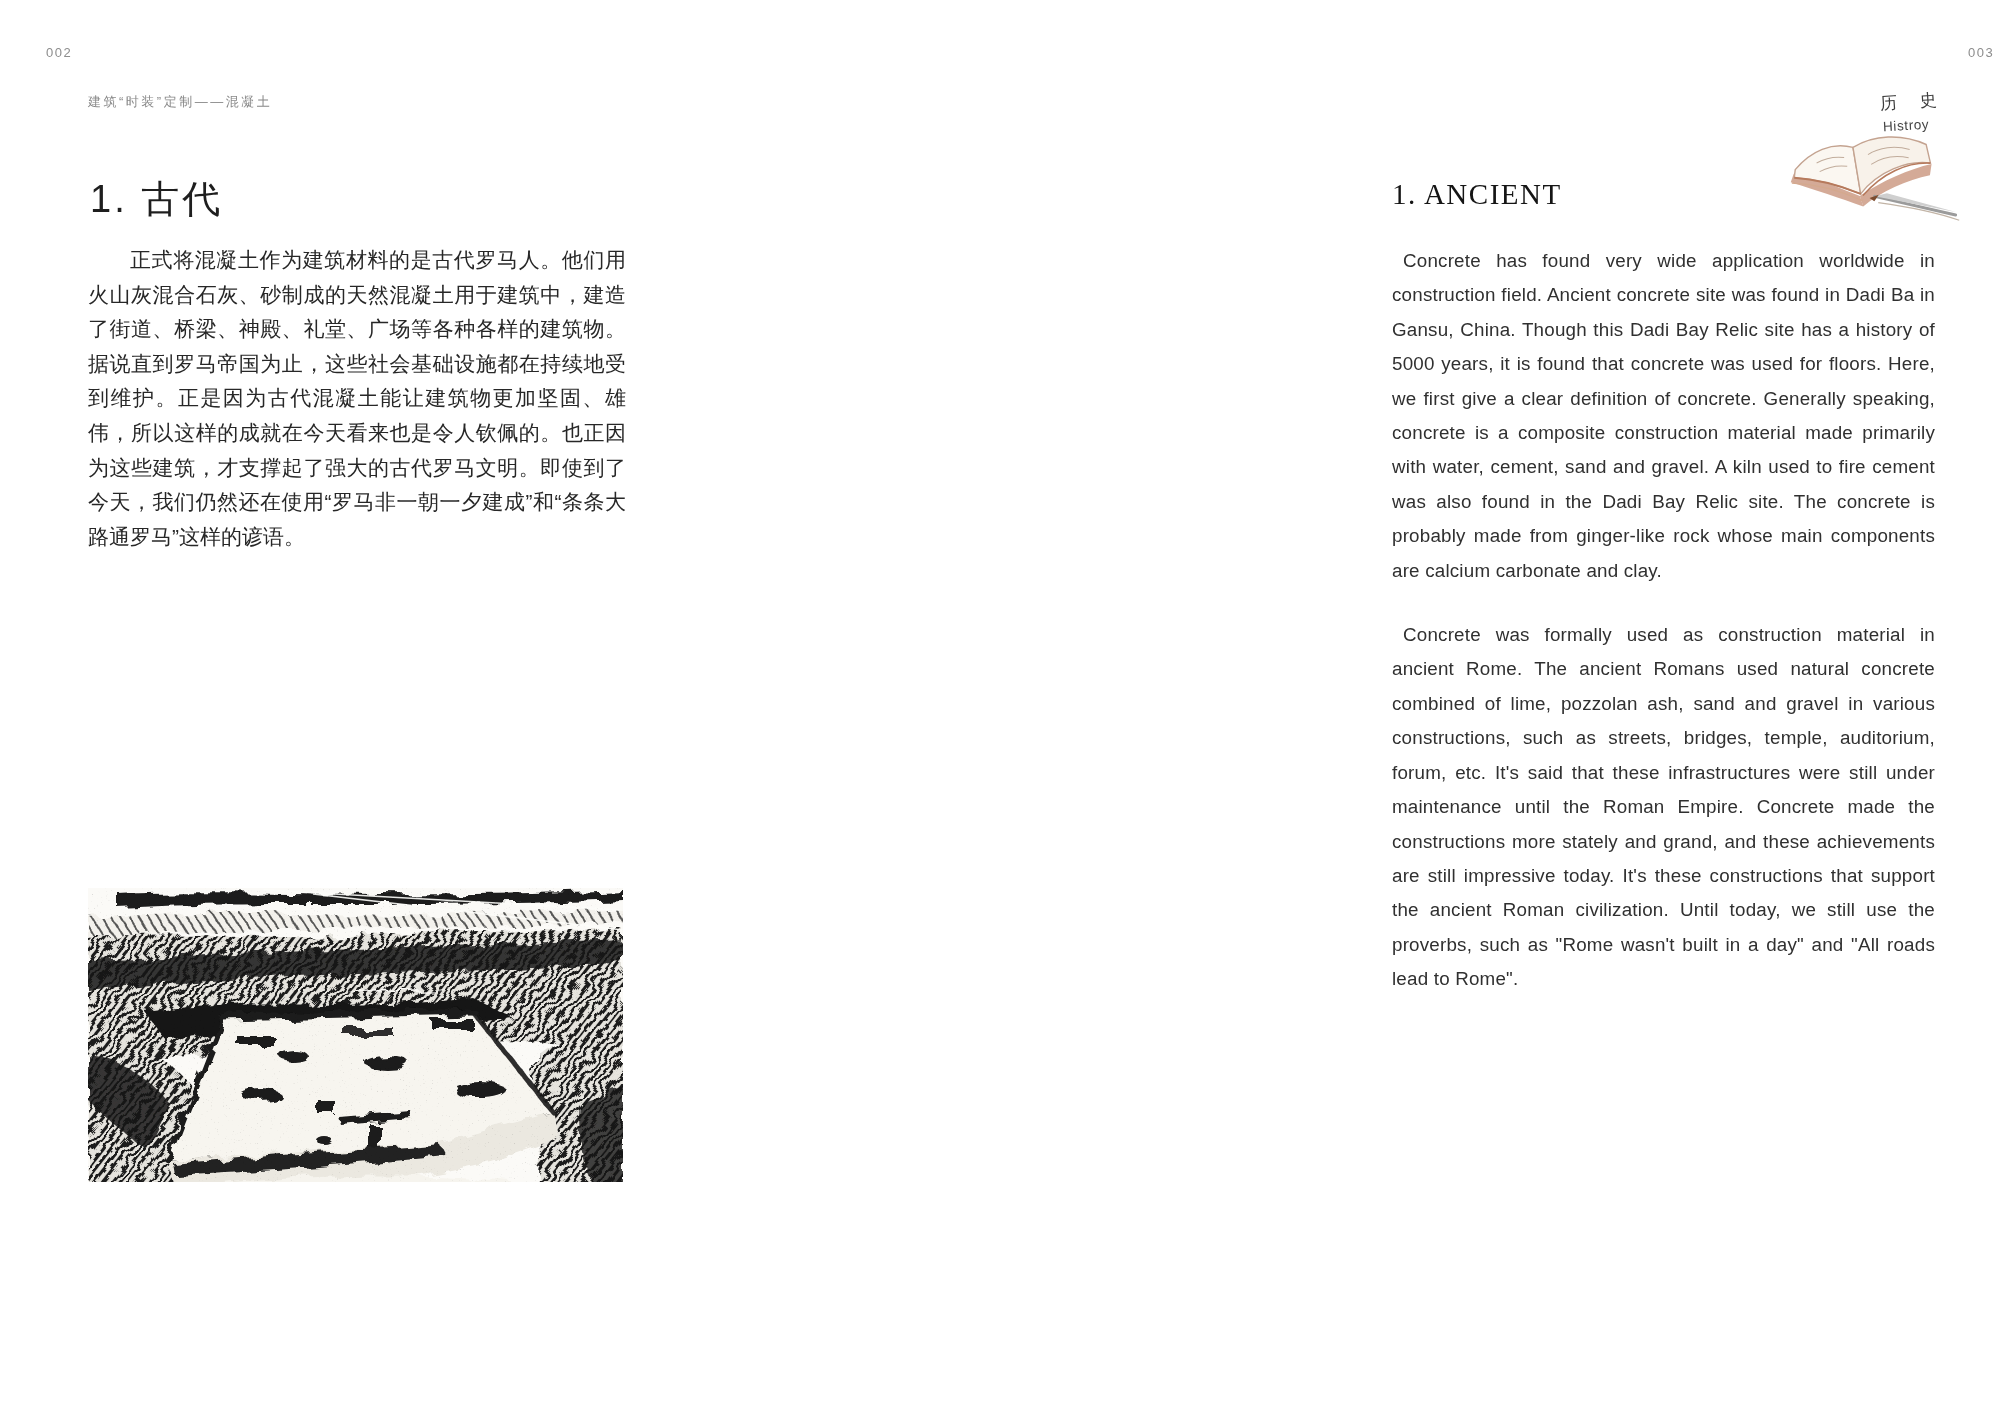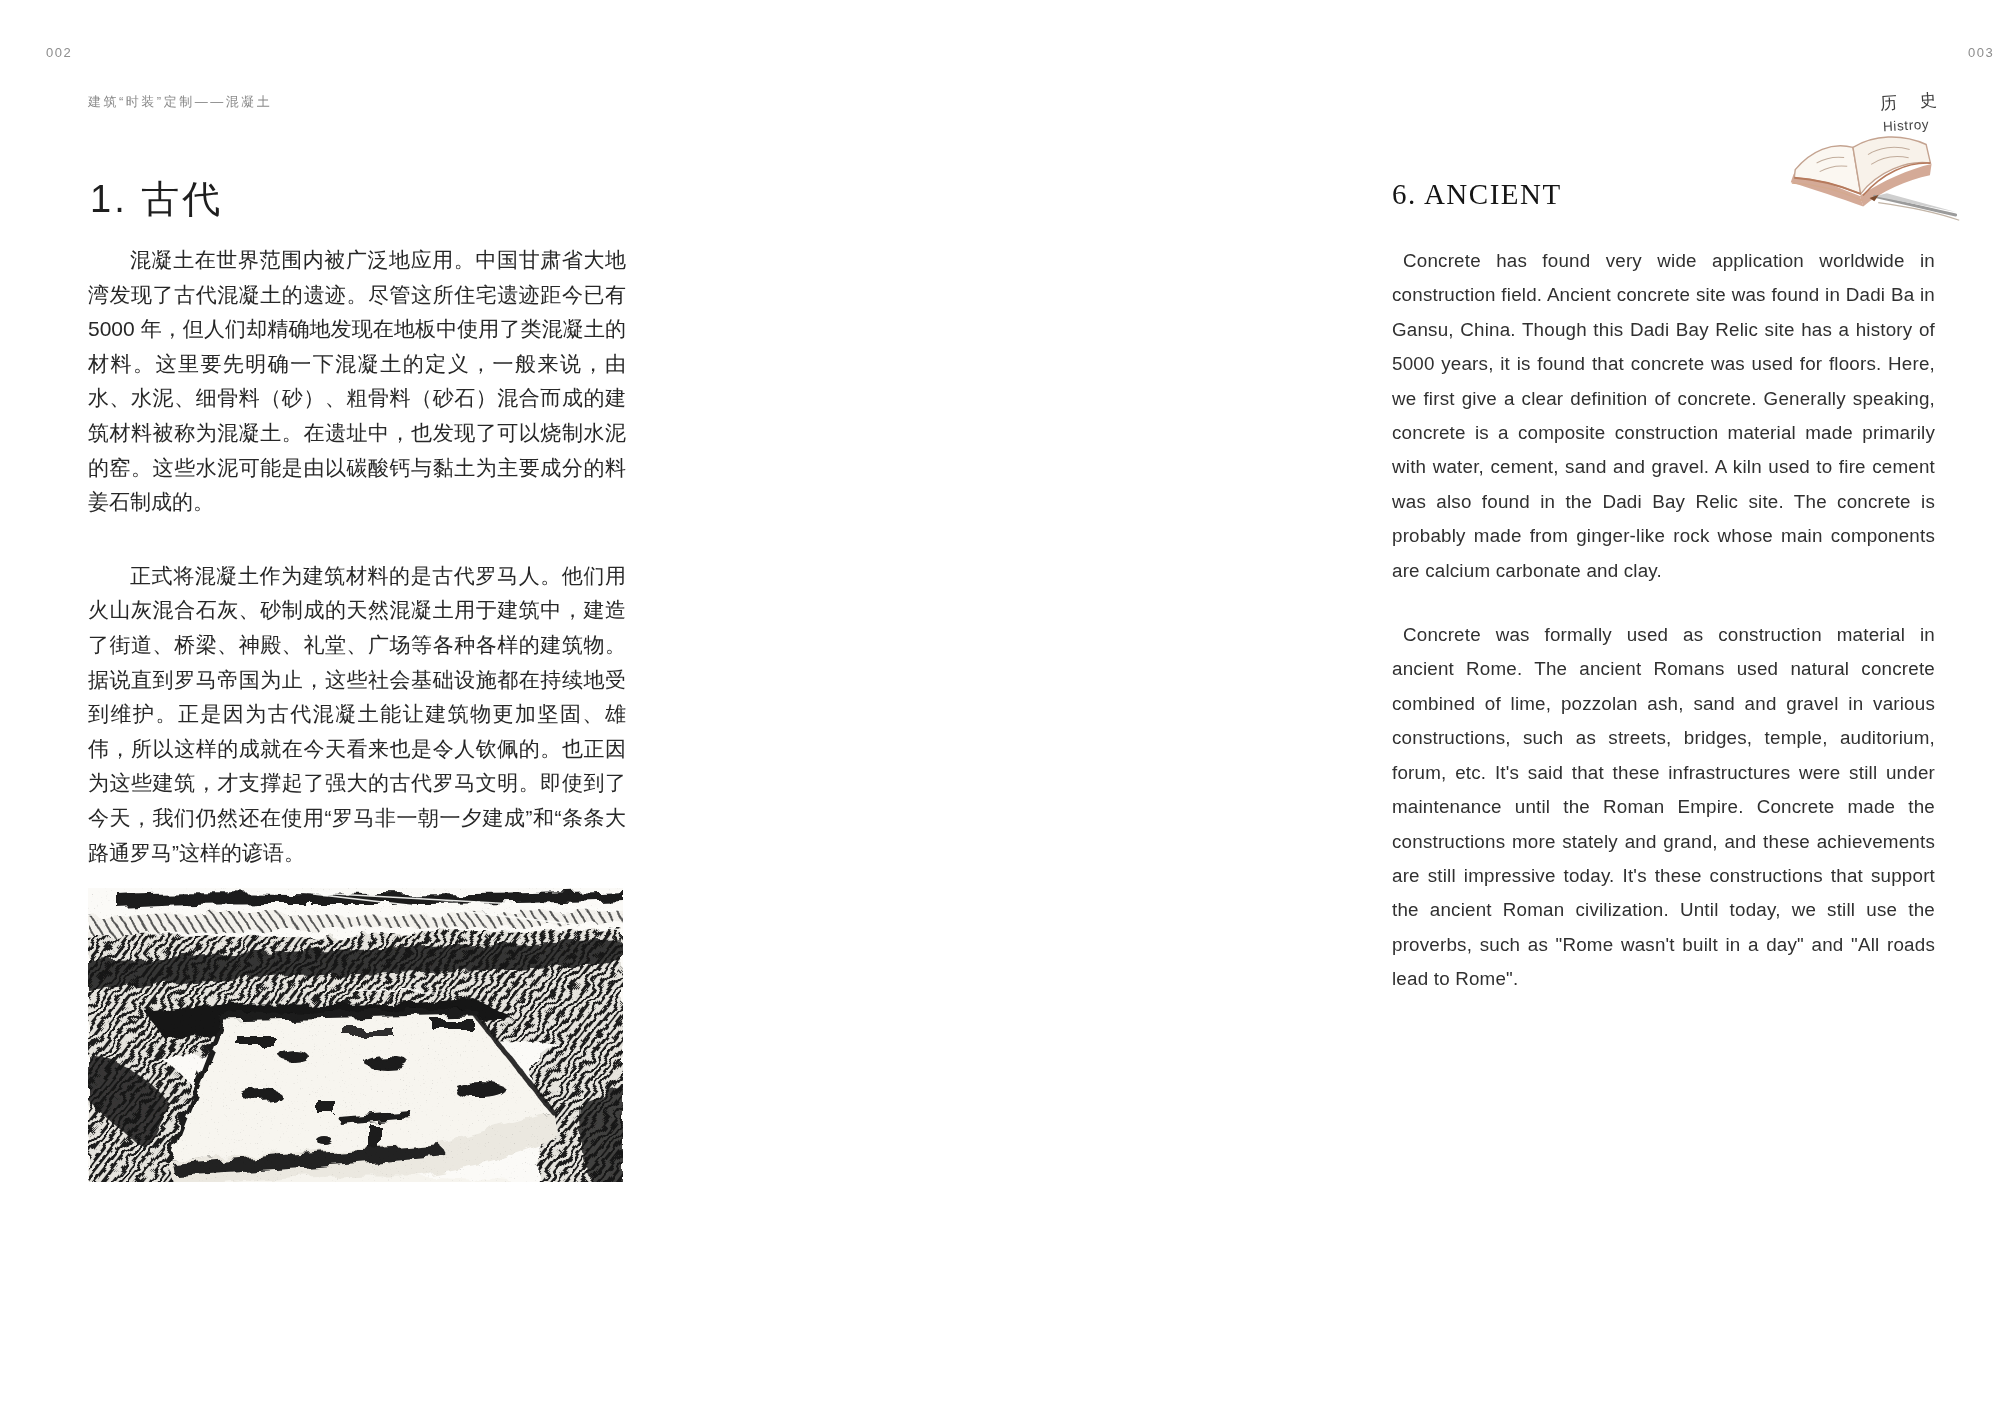--- a/index.html
+++ b/index.html
@@ -127,21 +127,20 @@
 
 <div class="spread">
 
   <div class="runhead pg-left">002</div>
   <div class="runhead book-title">建筑“时装”定制——混凝土</div>
   <div class="runhead pg-right">003</div>
 
   <h1 class="zh-title">1.  古代</h1>
 
   <div class="zh-col">
-    <p>混凝土在世界范围内被广泛地应用。中国甘肃省大地湾发现了古代混凝土的遗迹。尽管这所住宅遗迹距今已有 5000 年，但人们却精确地发现在地板中使用了类混凝土的材料。这里要先明确一下混凝土的定义，一般来说，由水、水泥、细骨料（砂）、粗骨料（砂石）混合而成的建筑材料被称为混凝土。在遗址中，也发现了可以烧制水泥的窑。这些水泥可能是由以碳酸钙与黏土为主要成分的料姜石制成的。</p>
     <p>正式将混凝土作为建筑材料的是古代罗马人。他们用火山灰混合石灰、砂制成的天然混凝土用于建筑中，建造了街道、桥梁、神殿、礼堂、广场等各种各样的建筑物。据说直到罗马帝国为止，这些社会基础设施都在持续地受到维护。正是因为古代混凝土能让建筑物更加坚固、雄伟，所以这样的成就在今天看来也是令人钦佩的。也正因为这些建筑，才支撑起了强大的古代罗马文明。即使到了今天，我们仍然还在使用“罗马非一朝一夕建成”和“条条大路通罗马”这样的谚语。</p>
   </div>
 
   <div class="photo-frame">
     <svg viewBox="0 0 535 390" preserveAspectRatio="none" aria-hidden="true">
       <defs>
         <pattern id="hxA" width="7" height="7" patternUnits="userSpaceOnUse" patternTransform="rotate(38)">
           <rect width="7" height="7" fill="#e7e5df"></rect>
           <line x1="3.5" y1="0" x2="3.5" y2="7" stroke="#1c1c1c" stroke-width="3.1"></line>
         </pattern>
@@ -261,20 +260,20 @@
         <path d="M96,86 L178,99" stroke="#9b9b9b" stroke-width="3" stroke-linecap="round"></path>
         <path d="M96,86 L108,82 L178,96 Z" fill="#cfcfcf"></path>
         <path d="M91,88 L100,84 L96,91 Z" fill="#7c4b2e"></path>
         <path d="M100,92 C130,94 160,98 182,104" stroke="#c2b4a6" stroke-width="1.2" fill="none"></path>
       </g>
     </svg>
     <span class="marker-zh">历 史</span>
     <span class="marker-en">Histroy</span>
   </div>
 
-  <h1 class="en-title">6. ANCIENT</h1>
+  <h1 class="en-title">1. ANCIENT</h1>
 
   <div class="en-col">
     <p>Concrete has found very wide application worldwide in construction field. Ancient concrete site was found in Dadi Ba in Gansu, China. Though this Dadi Bay Relic site has a history of 5000 years, it is found that concrete was used for floors. Here, we first give a clear definition of concrete. Generally speaking, concrete is a composite construction material made primarily with water, cement, sand and gravel. A kiln used to fire cement was also found in the Dadi Bay Relic site. The concrete is probably made from ginger-like rock whose main components are calcium carbonate and clay.</p>
     <p>Concrete was formally used as construction material in ancient Rome. The ancient Romans used natural concrete combined of lime, pozzolan ash, sand and gravel in various constructions, such as streets, bridges, temple, auditorium, forum, etc. It's said that these infrastructures were still under maintenance until the Roman Empire. Concrete made the constructions more stately and grand, and these achievements are still impressive today. It's these constructions that support the ancient Roman civilization. Until today, we still use the proverbs, such as "Rome wasn't built in a day" and "All roads lead to Rome".</p>
   </div>
 
 </div>
 
 </body></html>

